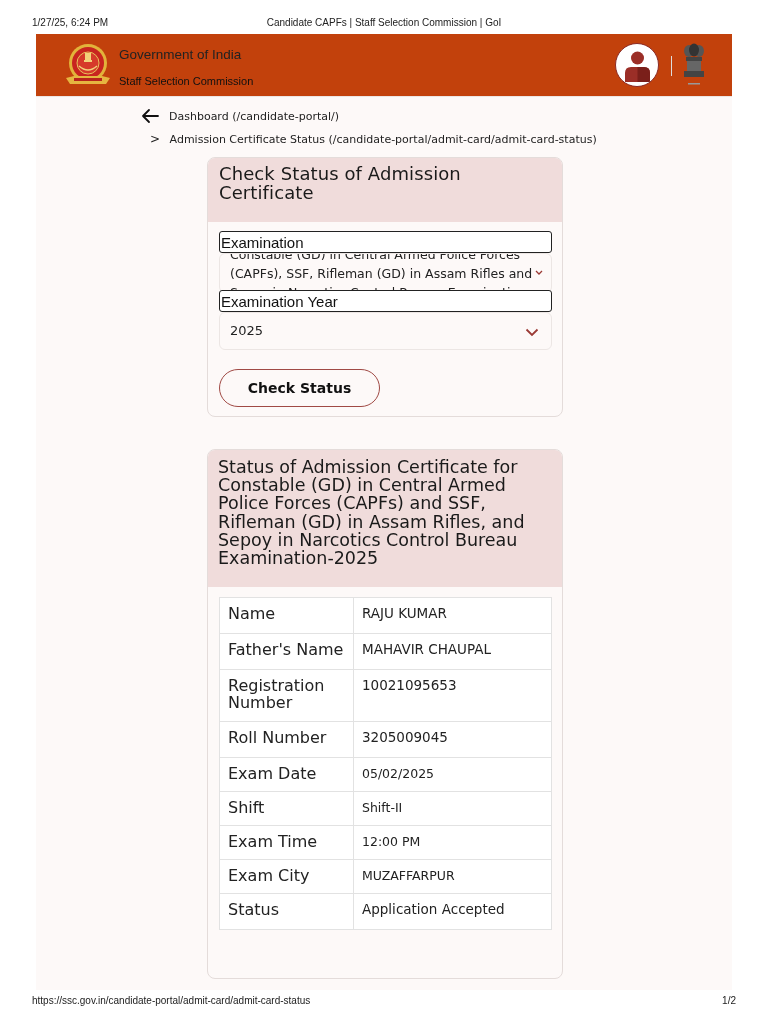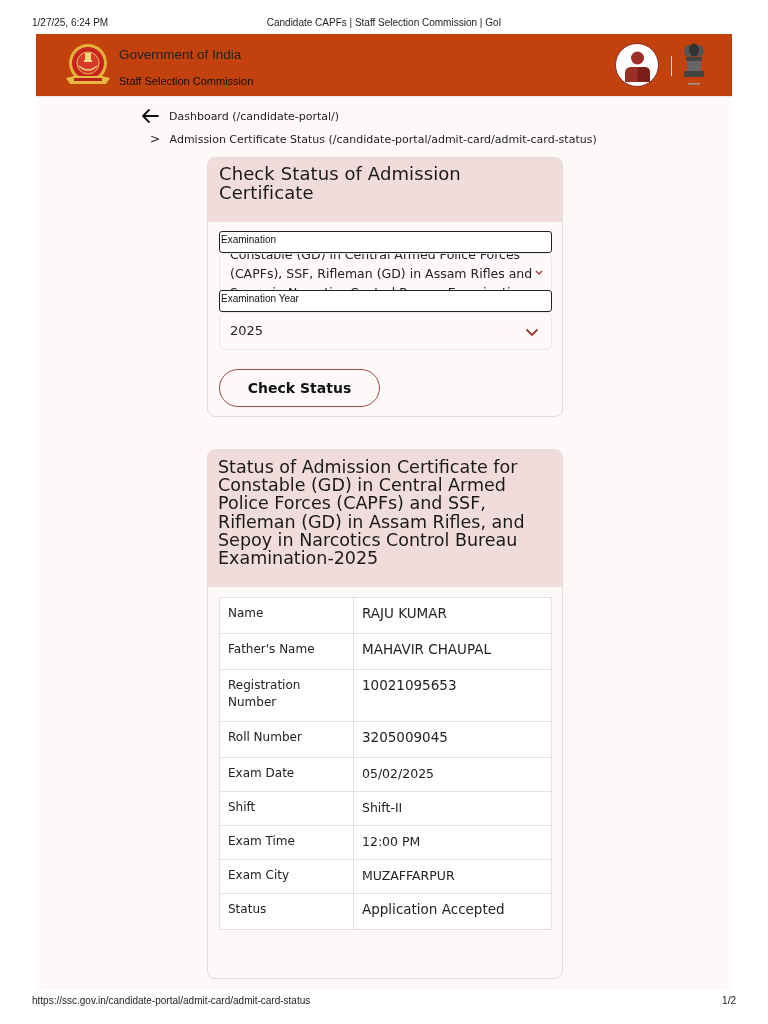--- a/index.html
+++ b/index.html
@@ -27,37 +27,37 @@
   .bc-row1 .lnk { font-size: 11px; }
   .bc-row2 { position: absolute; left: 10px; top: 24px; white-space: nowrap; font-size: 11px; }
   .bc-row2 .gt { font-size: 12px; margin-right: 6px; }
 
   .card { position: absolute; left: 171px; width: 356px; background: #fdf9f8; border: 1px solid #e4dcda; border-radius: 8px; overflow: hidden; }
   .card-head { background: #f0dcdb; }
   .card1 { top: 123px; height: 260px; }
   .card1 .card-head { height: 64px; padding: 6px 11px; }
   .card1 h2 { font-size: 18px; font-weight: normal; line-height: 19px; color: #1a1a1a; letter-spacing: 0.1px; }
 
-  .field-label { position: absolute; left: 11px; width: 333px; height: 22px; border: 1.3px solid #222; border-radius: 3px; background: #fff; font-family: "Liberation Sans", sans-serif; font-size: 10px; padding: 2px 1px; color: #111; z-index: 2; }
+  .field-label { position: absolute; left: 11px; width: 333px; height: 22px; border: 1.3px solid #222; border-radius: 3px; background: #fff; font-family: "Liberation Sans", sans-serif; font-size: 15px; padding: 2px 1px; color: #111; z-index: 2; }
   .select-box { position: absolute; left: 11px; width: 333px; border: 1px solid #ece6e4; border-radius: 6px; background: #fdf9f8; cursor: pointer; overflow: hidden; }
   .exam-select { top: 95px; height: 40px; }
   .exam-select .txt { position: absolute; left: 10px; top: -9px; width: 305px; font-size: 12.5px; line-height: 19px; color: #222; }
   .exam-select .chev { position: absolute; right: 7px; top: 14px; width: 10px; height: 8px; }
   .year-select { top: 154px; height: 38px; }
   .year-select .txt { position: absolute; left: 10px; top: 10px; font-size: 13px; color: #222; }
   .year-select .chev { position: absolute; right: 12px; top: 15px; width: 14px; height: 9px; }
   .check-btn { position: absolute; left: 11px; top: 211px; width: 161px; height: 38px; border: 1.2px solid #a04a45; border-radius: 20px; background: #fdf9f8; font-size: 14px; font-weight: bold; color: #111; cursor: pointer; font-family: "DejaVu Sans", sans-serif; }
 
   .card2 { top: 415px; height: 530px; }
   .card2 .card-head { height: 137px; padding: 8px 10px; }
   .card2 h2 { font-size: 17.5px; font-weight: normal; line-height: 18.2px; color: #1a1a1a; }
 
   table.details { position: absolute; left: 11px; top: 147px; width: 333px; border-collapse: collapse; background: #fff; }
   table.details td { border: 1px solid #e2e2e2; vertical-align: top; padding: 7px 8px; font-size: 12.5px; color: #222; line-height: 17px; }
-  table.details td.k { width: 134px; font-size: 12px; }
+  table.details td.k { width: 134px; font-size: 16px; }
   table.details td.v { font-size: 13.5px; }
   table.details td.v.sm { font-size: 12.5px; }
 
   .print-footer { position: absolute; top: 995px; left: 0; width: 768px; font-family: "Liberation Sans", sans-serif; font-size: 10px; color: #222; }
   .print-footer .url { position: absolute; left: 32px; }
   .print-footer .pg { position: absolute; right: 32px; }
 </style>
 </head>
 <body>
 

